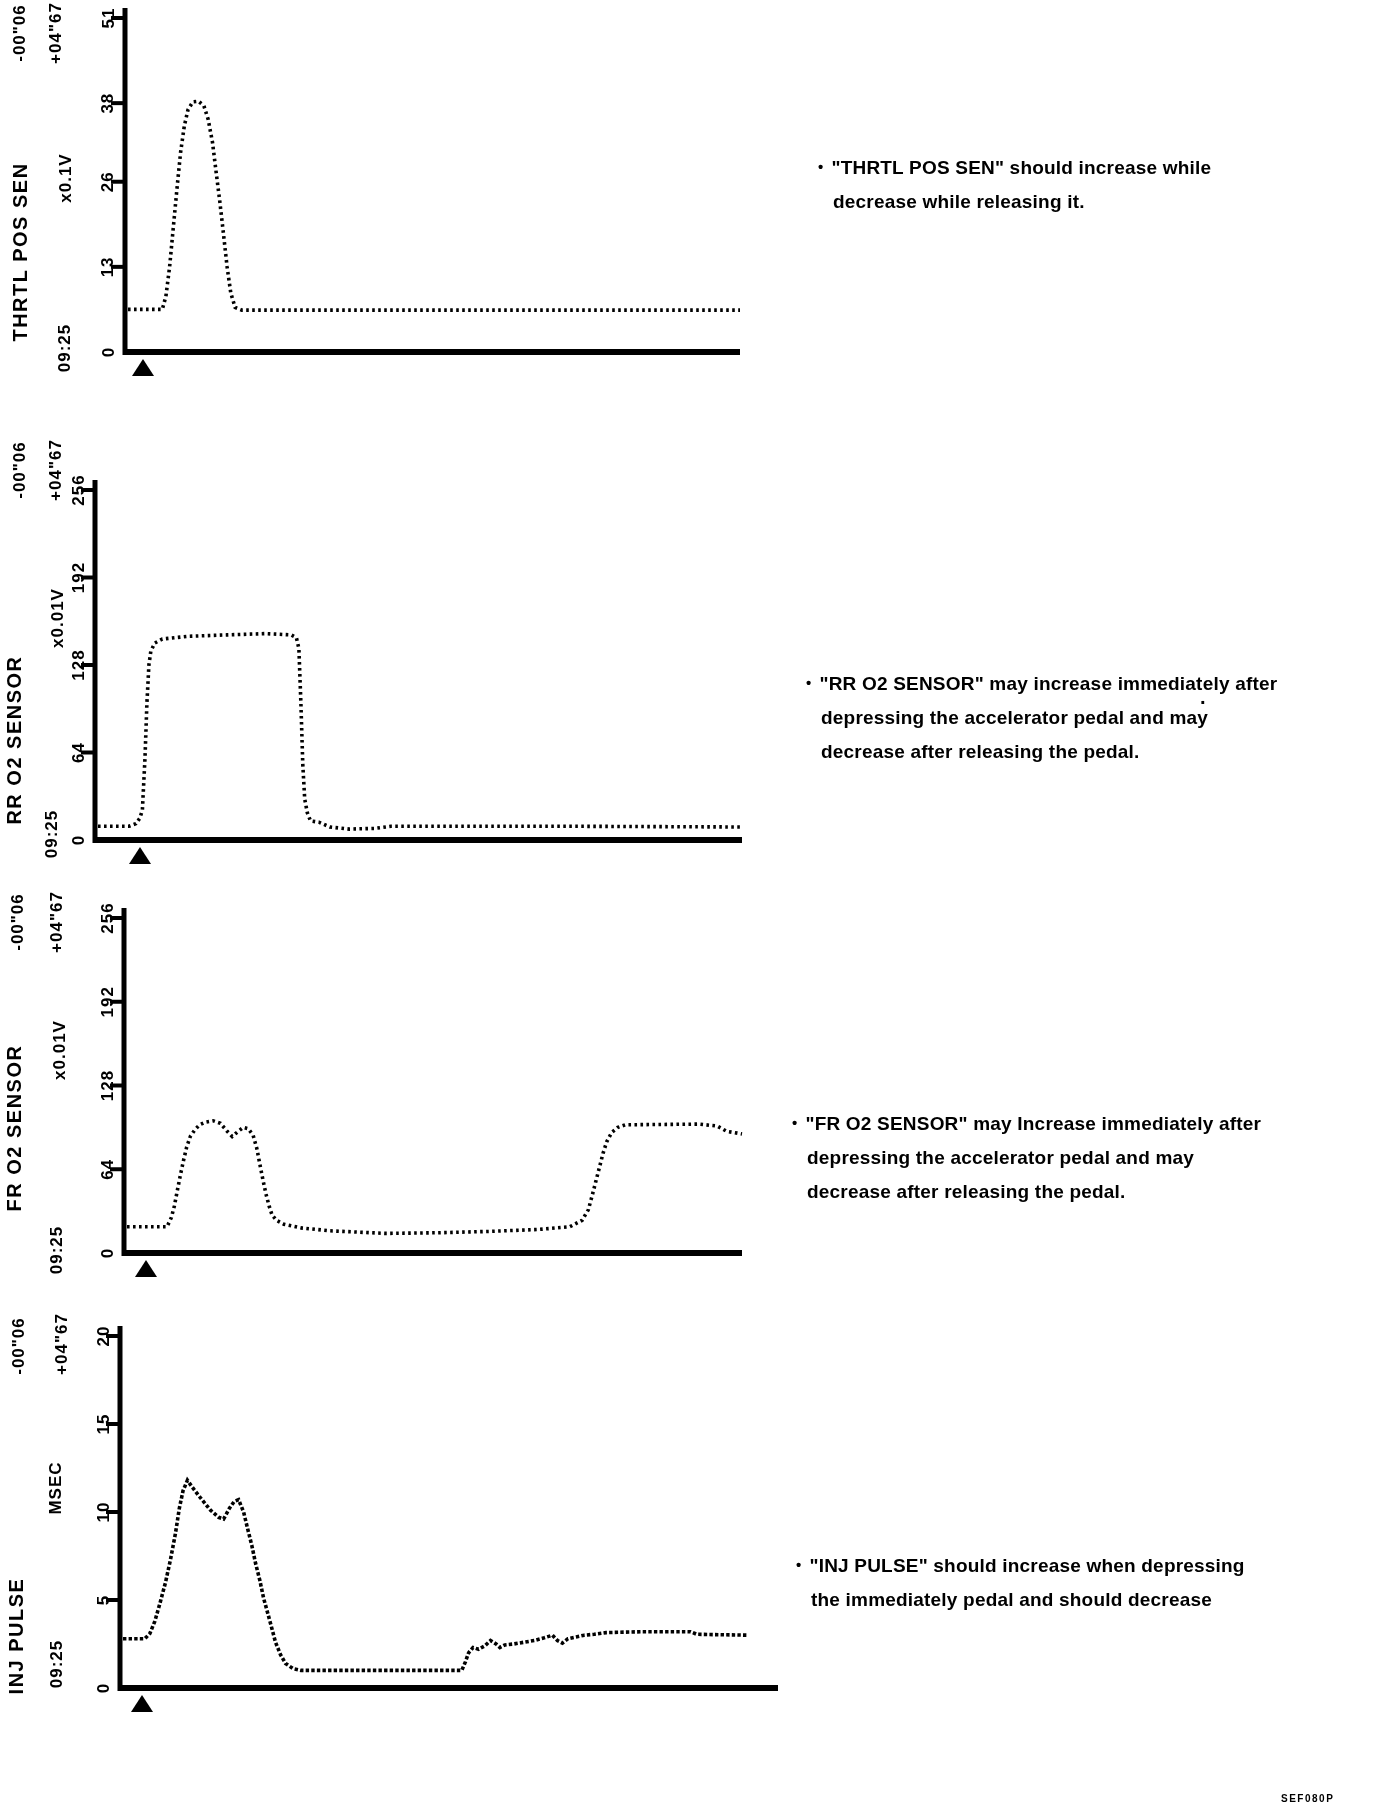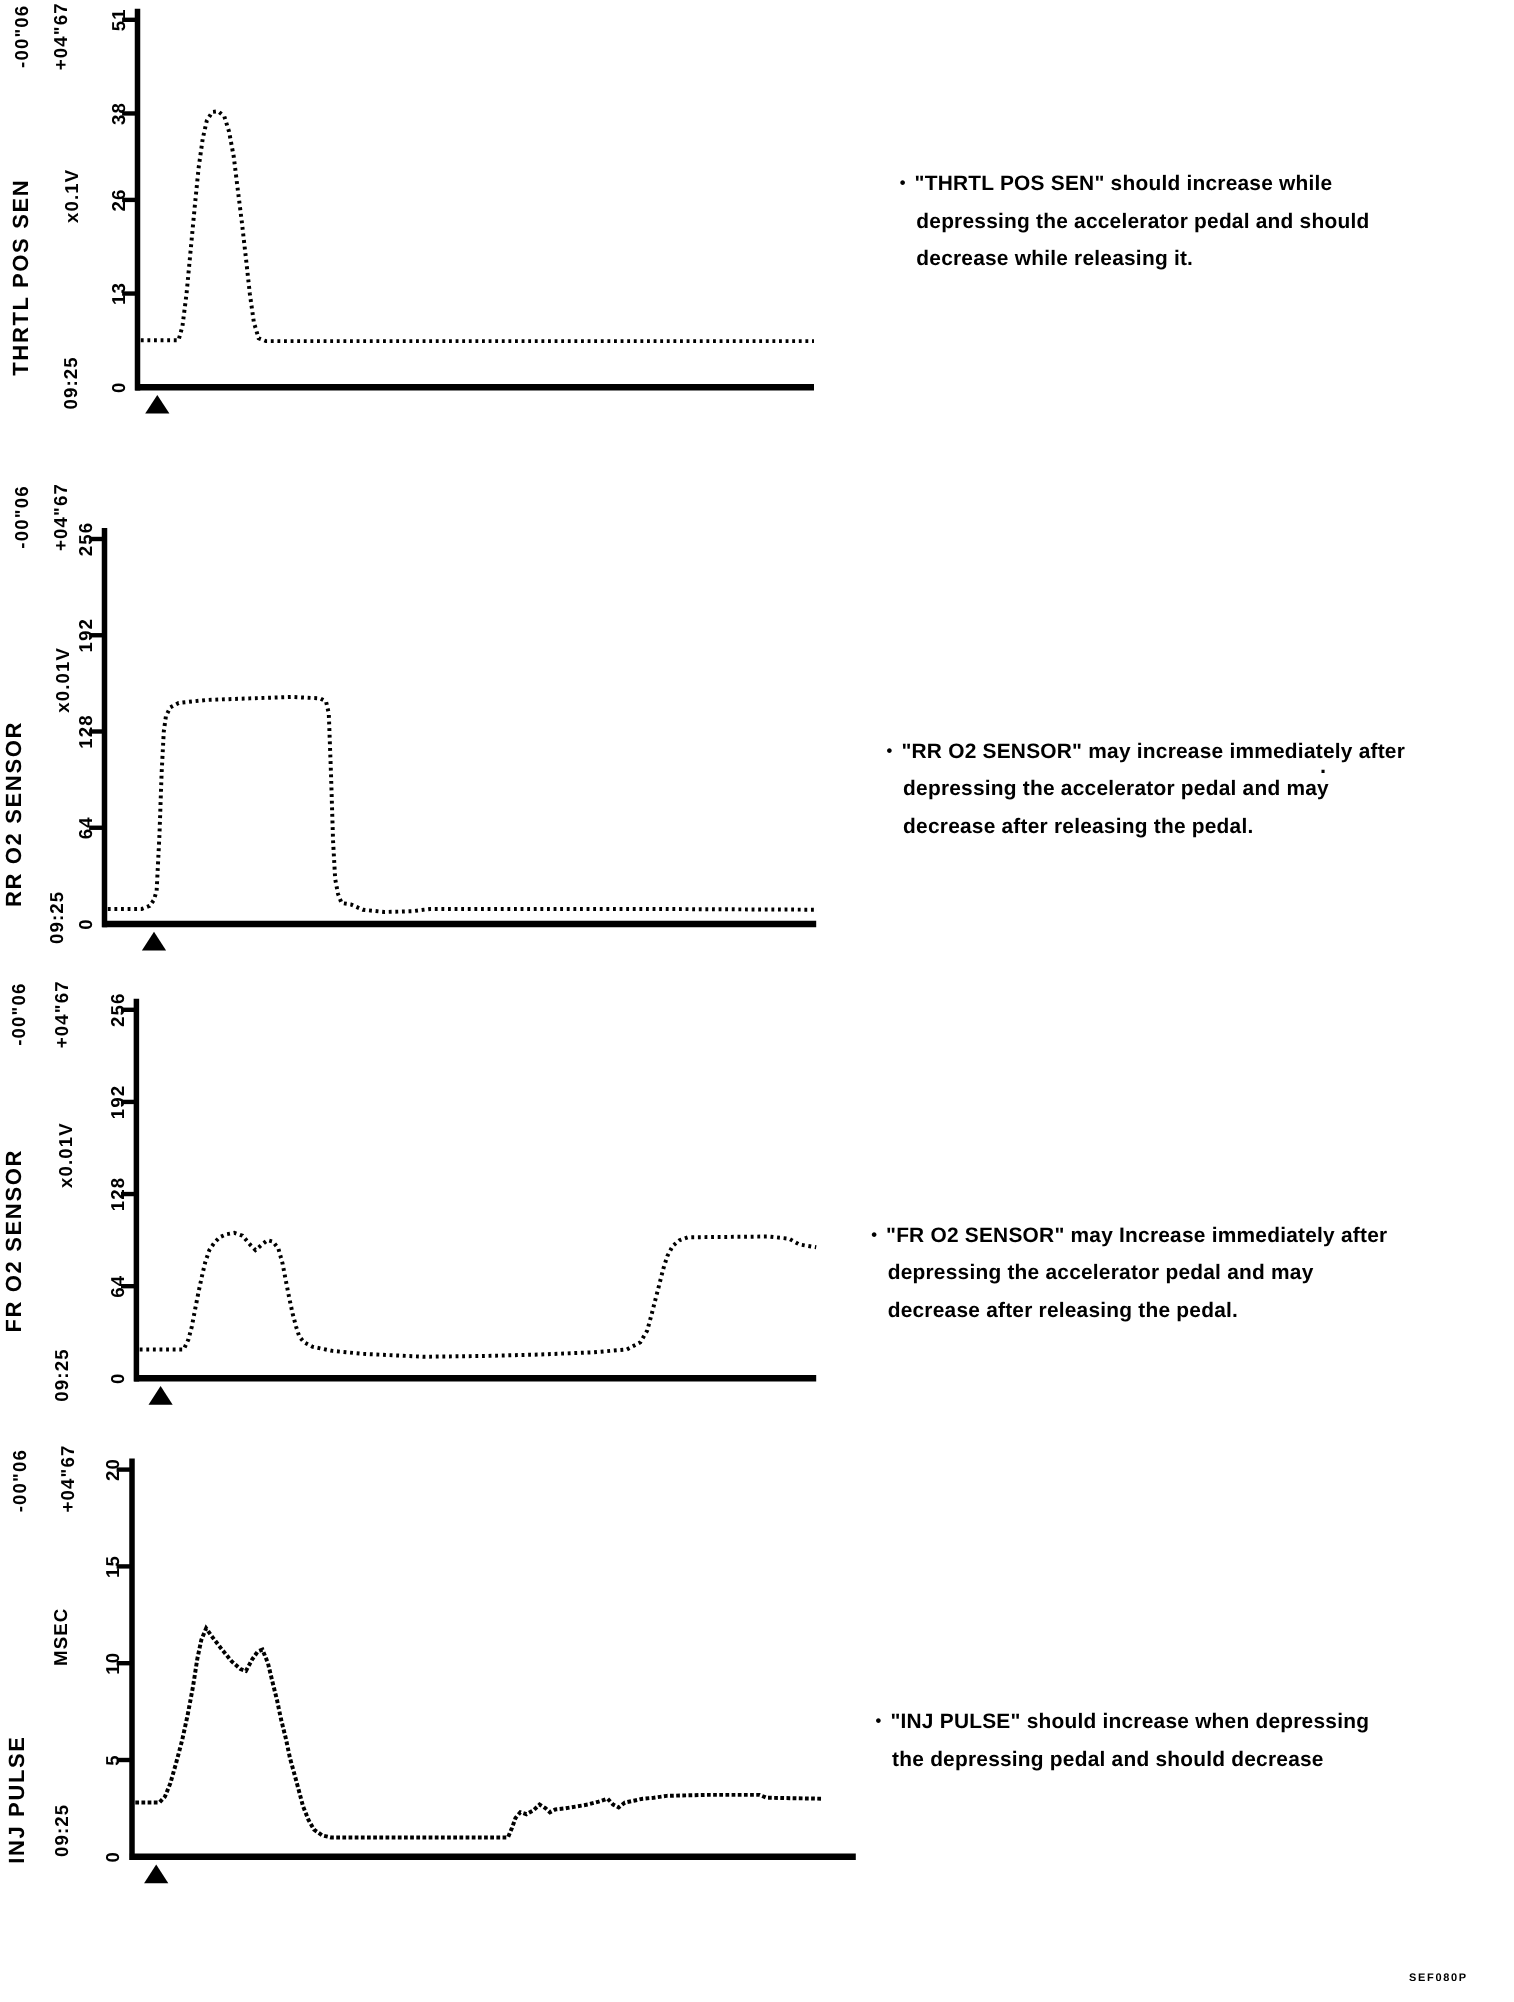--- a/index.html
+++ b/index.html
@@ -105,37 +105,36 @@
   <div class="rot small" style="left:57px;top:922px">+04"67</div>
 
   <div class="rot name" style="left:16px;top:1636px">INJ PULSE</div>
   <div class="rot small" style="left:57px;top:1664px">09:25</div>
   <div class="rot small" style="left:56px;top:1488px">MSEC</div>
   <div class="rot small" style="left:19px;top:1346px">-00"06</div>
   <div class="rot small" style="left:62px;top:1344px">+04"67</div>
 
   <div class="note" style="left:818px;top:150px">
     <div><span class="bullet">•</span><span>"THRTL POS SEN" should increase while</span></div>
-    <div class="ind">depressing the accelerator pedal and should</div>
     <div class="ind">decrease while releasing it.</div>
   </div>
 
   <div class="note" style="left:806px;top:666px">
     <div><span class="bullet">•</span><span>"RR O2 SENSOR" may increase immediately after</span></div>
     <div class="ind">depressing the accelerator pedal and may</div>
     <div class="ind">decrease after releasing the pedal.</div>
   </div>
 
   <div class="note" style="left:792px;top:1106px">
     <div><span class="bullet">•</span><span>"FR O2 SENSOR" may Increase immediately after</span></div>
     <div class="ind">depressing the accelerator pedal and may</div>
     <div class="ind">decrease after releasing the pedal.</div>
   </div>
 
   <div class="note" style="left:796px;top:1548px">
     <div><span class="bullet">•</span><span>"INJ PULSE" should increase when depressing</span></div>
-    <div class="ind">the depressing pedal and should decrease</div>
+    <div class="ind">the immediately pedal and should decrease</div>
   </div>
 
   <div class="stray">.</div>
   <div class="refcode">SEF080P</div>
 
 </div>
 
 </body></html>

